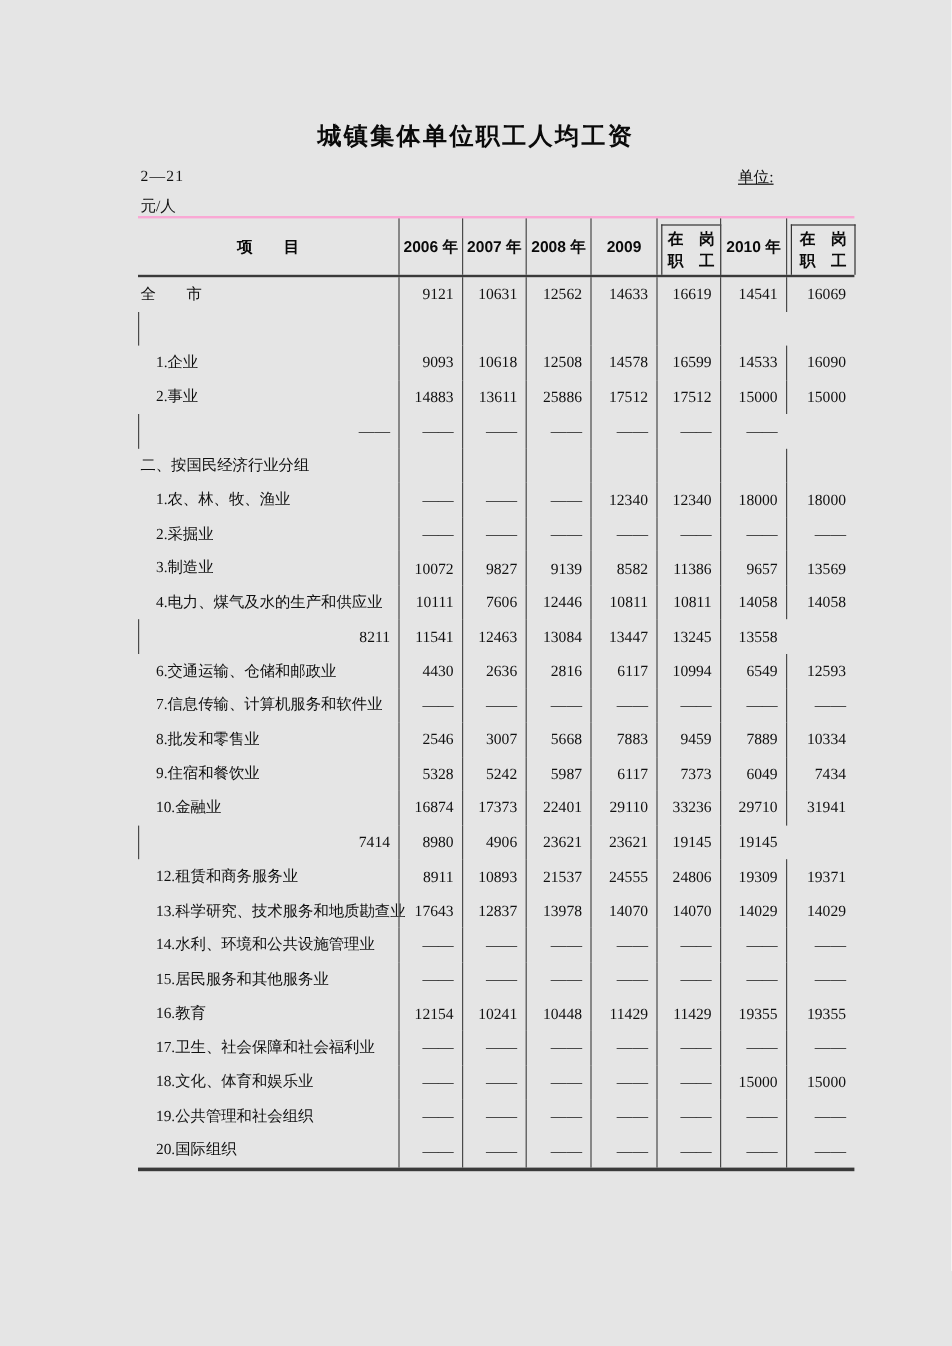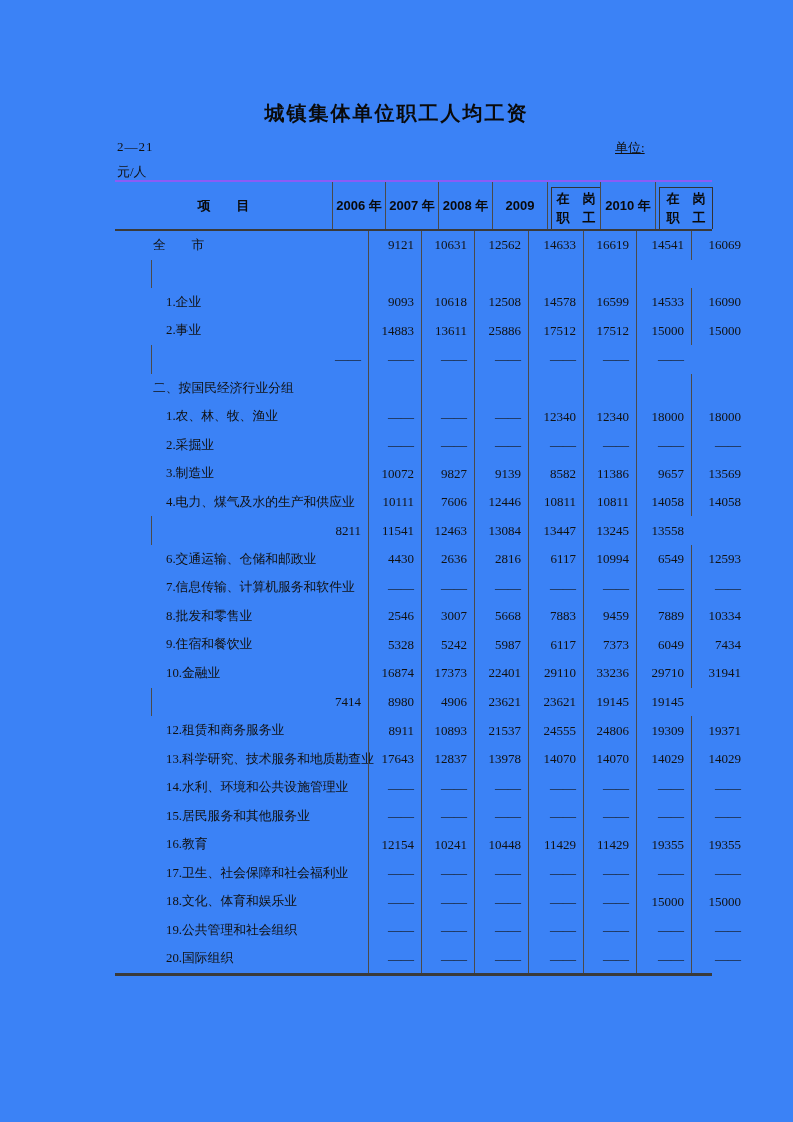--- a/index.html
+++ b/index.html
@@ -1,38 +1,38 @@
 <!DOCTYPE html>
 <html><head>
 <meta charset="utf-8">
 <style>
   * { margin:0; padding:0; box-sizing:border-box; }
   html,body { background:#ffffff; }
   .page {
     position:relative;
     width:793px; height:1122px;
-    background:#3b82f6;
+    background:#e5e5e5;
     font-family:"Liberation Serif","DejaVu Serif",serif;
     color:#111111;
     overflow:hidden;
   }
   .doc-title {
     position:absolute; left:0; top:100px; width:100%;
     text-align:center;
     font-family:"Liberation Sans","DejaVu Sans",sans-serif;
     font-weight:bold; font-size:20px; letter-spacing:2px;
     color:#0a0a0a;
   }
   .meta-table-number { position:absolute; left:117px; top:139px; font-size:13px; letter-spacing:1px; }
   .meta-unit-label  { position:absolute; left:615px; top:139px; font-size:13px;text-decoration:underline; }
   .meta-unit-value  { position:absolute; left:117px; top:163px; font-size:13px; }
 
   .wage-table {
     position:absolute; left:115px; top:180px; width:597px;
-    border-top:2px solid #8b5cf6;
+    border-top:2px solid #f9a8d4;
     border-bottom:3px solid #3a3a3a;
   }
   .header-row {
     display:grid;
     grid-template-columns:217px 53px 53px 54px 55px 53px 55px 57px;
     height:49px;
     border-bottom:2px solid #3a3a3a;
   }
   .hcell {
     display:flex; align-items:center; justify-content:center;
@@ -47,21 +47,20 @@
     position:absolute; top:5px; left:3px; right:-1px; bottom:0;
     border:1.5px solid #333333; border-bottom:none;
     display:flex; flex-direction:column; align-items:center; justify-content:center;
     line-height:1.45;
   }
   .tbody { display:block; }
   .trow {
     display:grid;
     grid-template-columns:217px 53px 53px 54px 55px 53px 55px 57px;
     height:28.55px;
-    margin-left:36px;
   }
   .cell {
     border-left:1px solid #4a4a4a;
     display:flex; align-items:center; justify-content:flex-end;
     padding-right:7px;
     font-size:13px; color:#111111;
   }
   .label-cell {
     border-left:none; justify-content:flex-start;
     padding-right:0; white-space:nowrap; overflow:visible;

